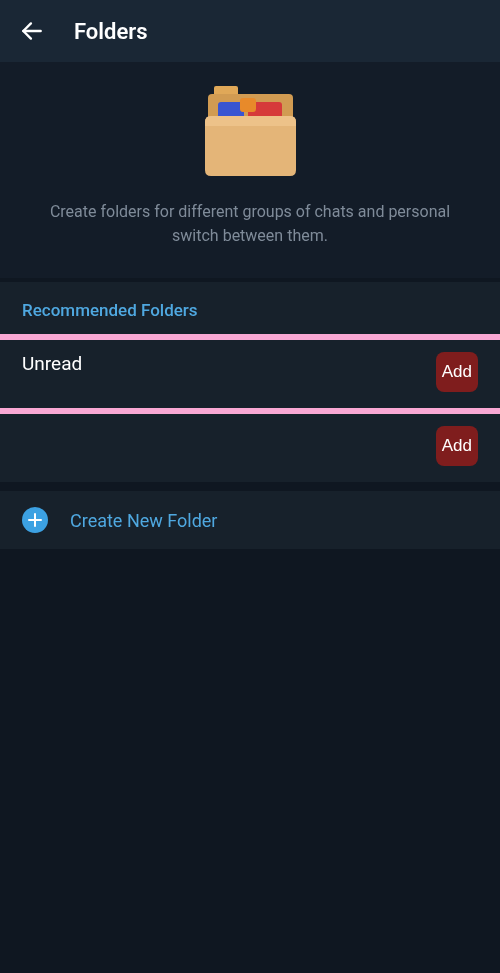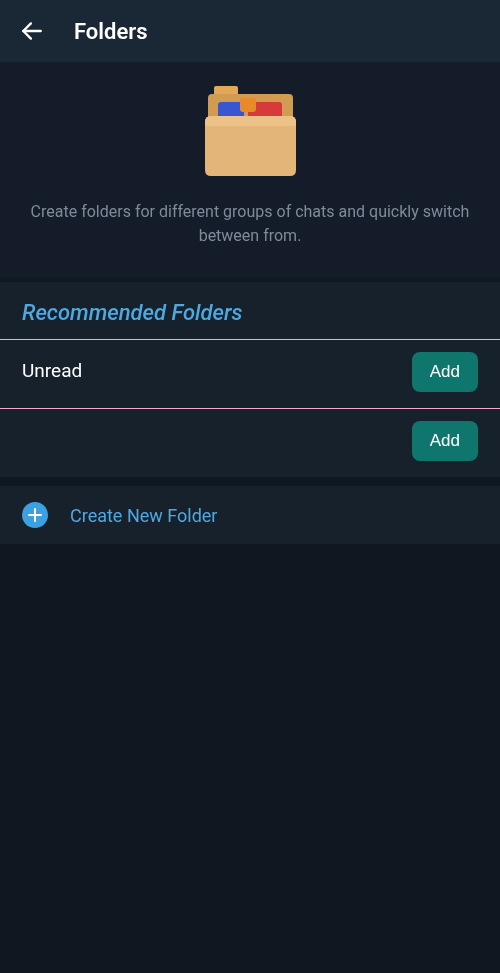--- a/index.html
+++ b/index.html
@@ -55,52 +55,50 @@
     font-size: 16px;
     line-height: 1.5;
     color: #7f8b99;
   }
   .section {
     background: #17212b;
     margin-top: 4px;
   }
   .section-title {
     color: #4fa8e0;
-    font-size: 22px;
+    font-size: 17px;
     font-weight: 500;
     padding: 18px 22px 14px;
-    font-style: italic;
   }
   .list-item {
     display: flex;
-    align-items: center;
     padding: 12px 22px 16px;
-    border-top: 1px solid #f9a8d4;
+    border-top: 6px solid #f9a8d4;
   }
   .list-item:first-of-type {
     border-top: none;
   }
   .item-text {
     flex: 1;
   }
   .item-title {
     font-size: 19px;
     color: #fff;
     margin-bottom: 4px;
   }
   .item-subtitle {
     font-size: 15px;
     color: #7f8b99;
   }
   .add-btn {
-    background: #0f766e;
+    background: #7f1d1d;
     color: #fff;
     border: none;
     border-radius: 8px;
-    padding: 10px 18px;
+    padding: 10px 6px;
     font-size: 17px;
     font-weight: 500;
     cursor: pointer;
   }
   .create-section {
     background: #17212b;
     margin-top: 9px;
     padding: 16px 22px;
     display: flex;
     align-items: center;
@@ -149,21 +147,21 @@
       <rect x="20" y="16" width="26" height="28" rx="3" fill="#3955d1"></rect>
 
       <rect x="50" y="16" width="34" height="28" rx="3" fill="#d63a3a"></rect>
 
       <rect x="42" y="12" width="16" height="14" rx="3" fill="#e88a2a"></rect>
 
       <path d="M 7 36 Q 7 30 13 30 L 92 30 Q 98 30 98 36 L 98 84 Q 98 90 92 90 L 13 90 Q 7 90 7 84 Z" fill="#e4b578"></path>
       <path d="M 7 36 Q 7 30 13 30 L 92 30 Q 98 30 98 36 L 98 40 L 7 40 Z" fill="#edc289"></path>
     </svg>
   </div>
-  <div class="intro-text">Create folders for different groups of chats and quickly switch between from.</div>
+  <div class="intro-text">Create folders for different groups of chats and personal switch between them.</div>
 </div>
 
 <div class="section">
   <div class="section-title">Recommended Folders</div>
 
   <div class="list-item">
     <div class="item-text">
       <div class="item-title">Unread</div>
     </div>
     <button class="add-btn">Add</button>

